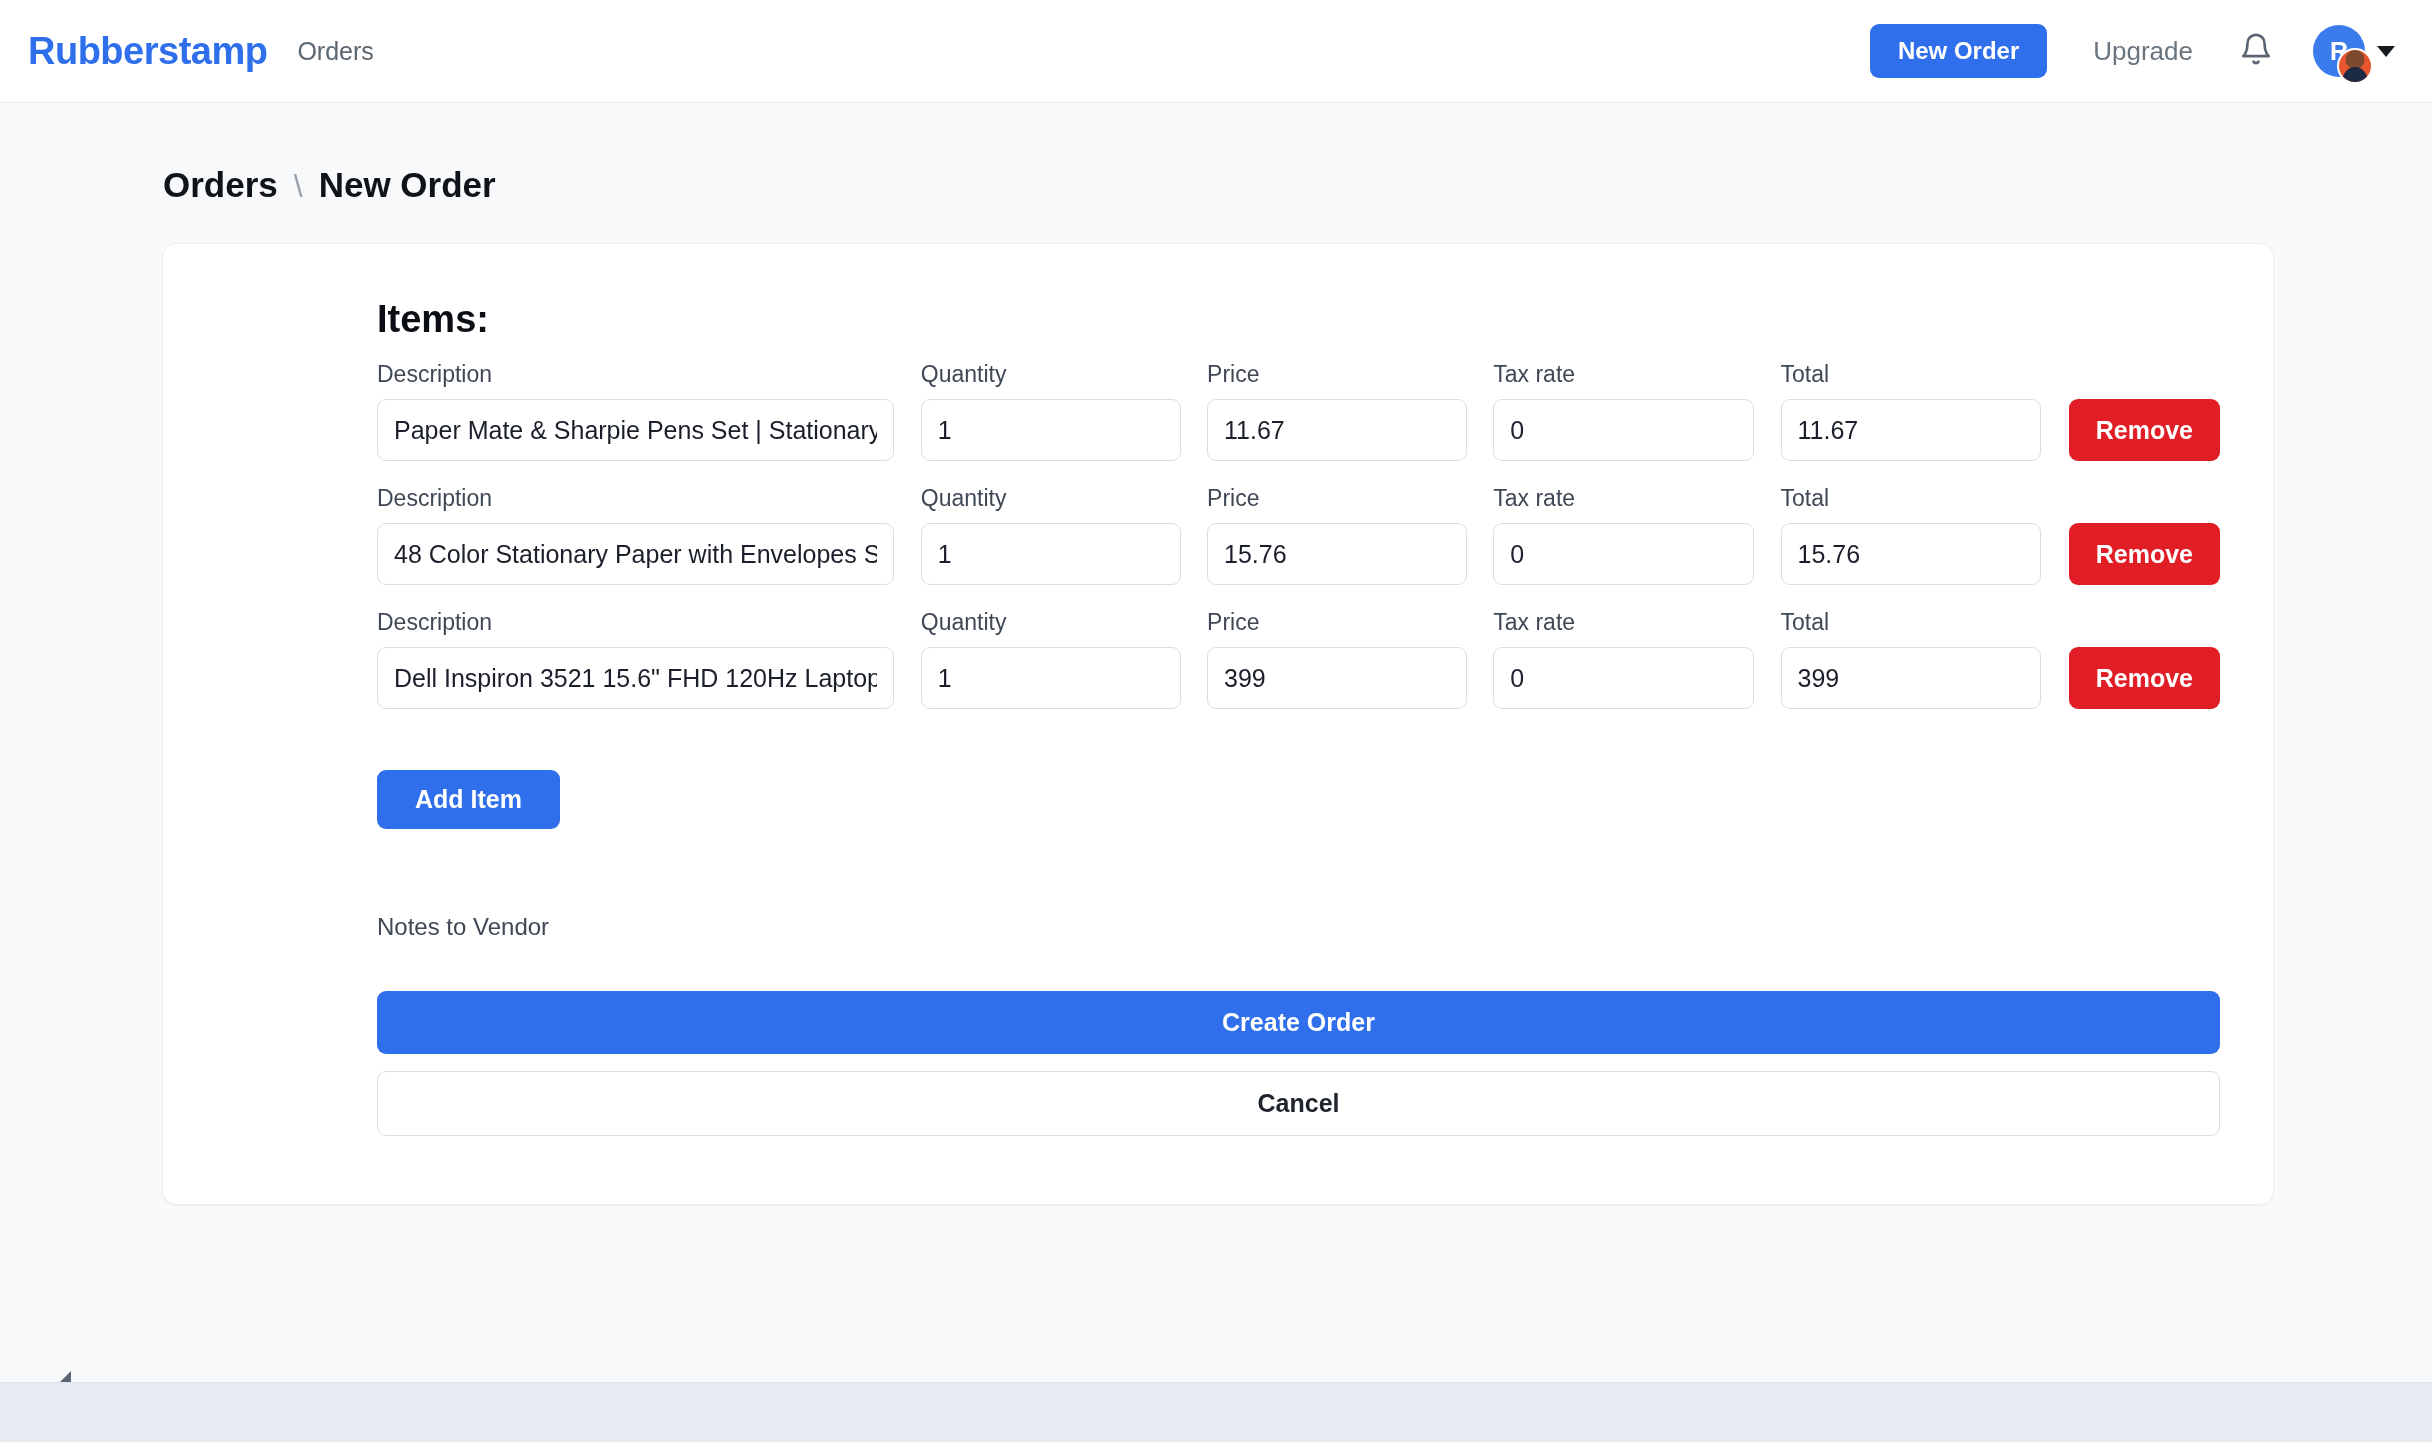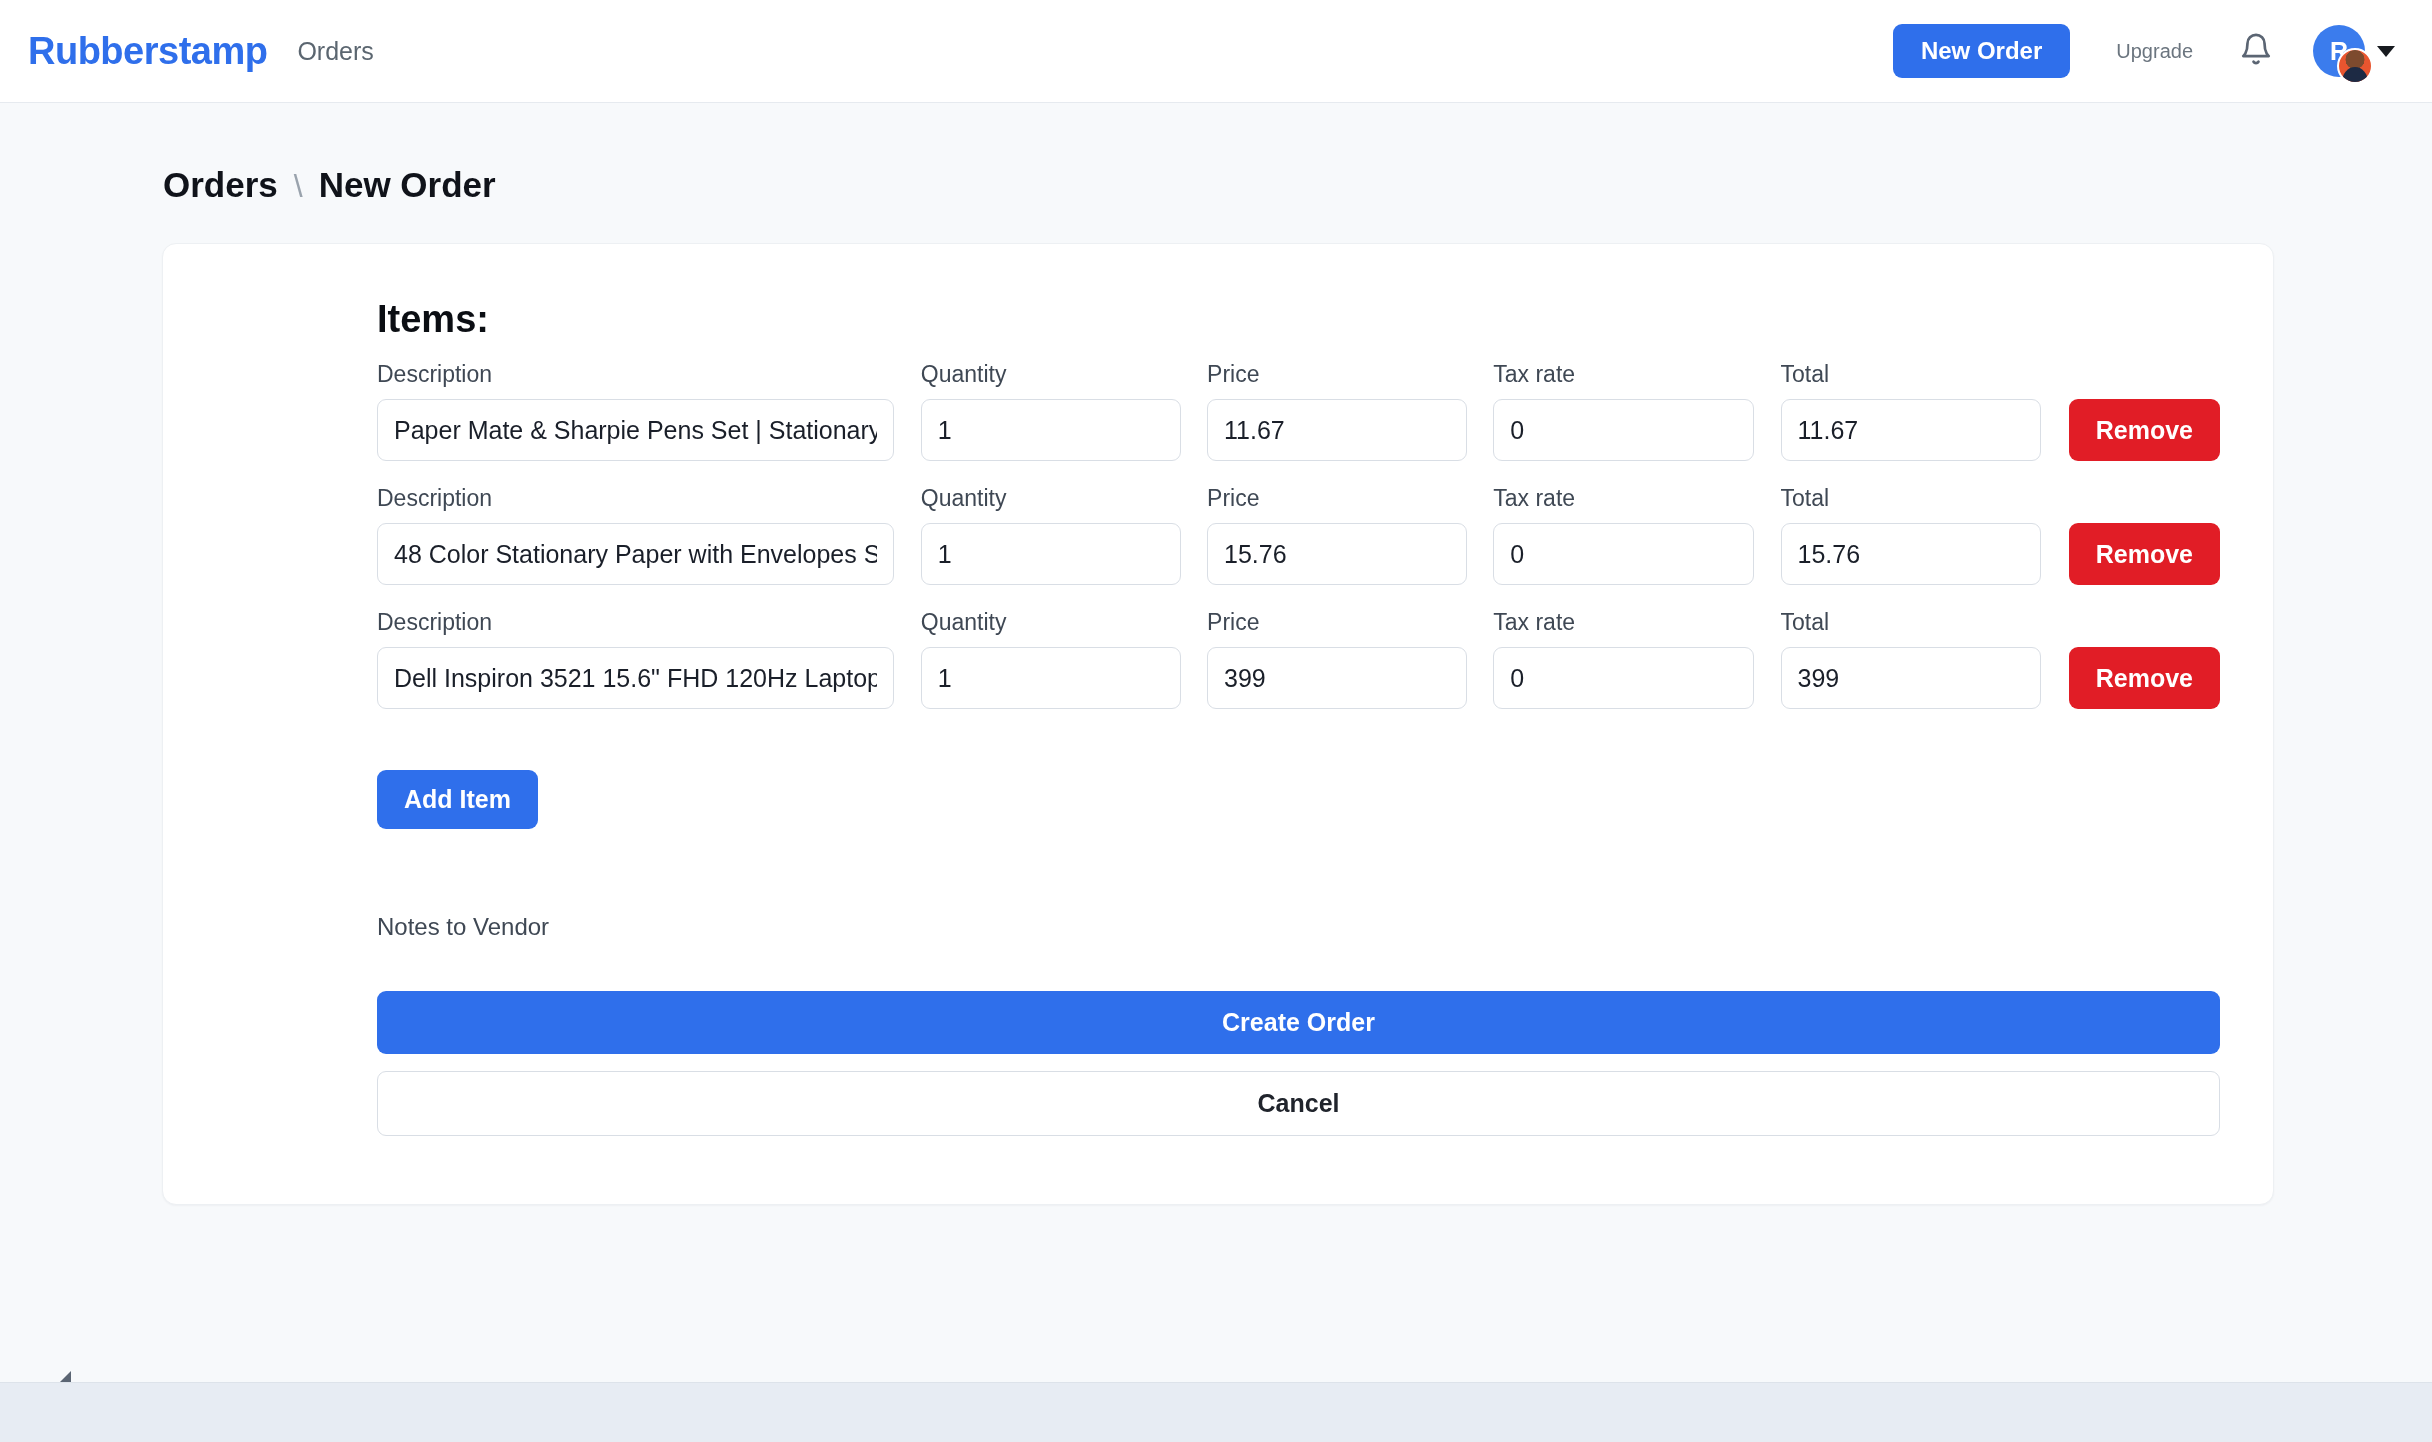--- a/index.html
+++ b/index.html
@@ -40,21 +40,21 @@
     font-size: 24px;
     font-weight: 700;
     border: none;
     border-radius: 9px;
     padding: 15px 28px;
     line-height: 1;
     cursor: pointer;
     white-space: nowrap;
   }
   .upgrade {
-    font-size: 20px;
+    font-size: 26px;
     color: #6b757f;
     margin-left: 46px;
     white-space: nowrap;
     cursor: pointer;
   }
   .bell {
     margin-left: 46px;
     display: flex;
     align-items: center;
     cursor: pointer;
@@ -185,21 +185,21 @@
   }
 
   .btn-additem {
     margin-top: 37px;
     background: #2f6feb;
     color: #ffffff;
     font-size: 25px;
     font-weight: 700;
     border: none;
     border-radius: 9px;
-    padding: 17px 27px;
+    padding: 17px 38px;
     line-height: 1;
     cursor: pointer;
     font-family: "Liberation Sans", sans-serif;
   }
 
   
   .notes-block { margin-top: 84px; }
   .notes-label {
     font-size: 24px;
     color: #3f4854;

